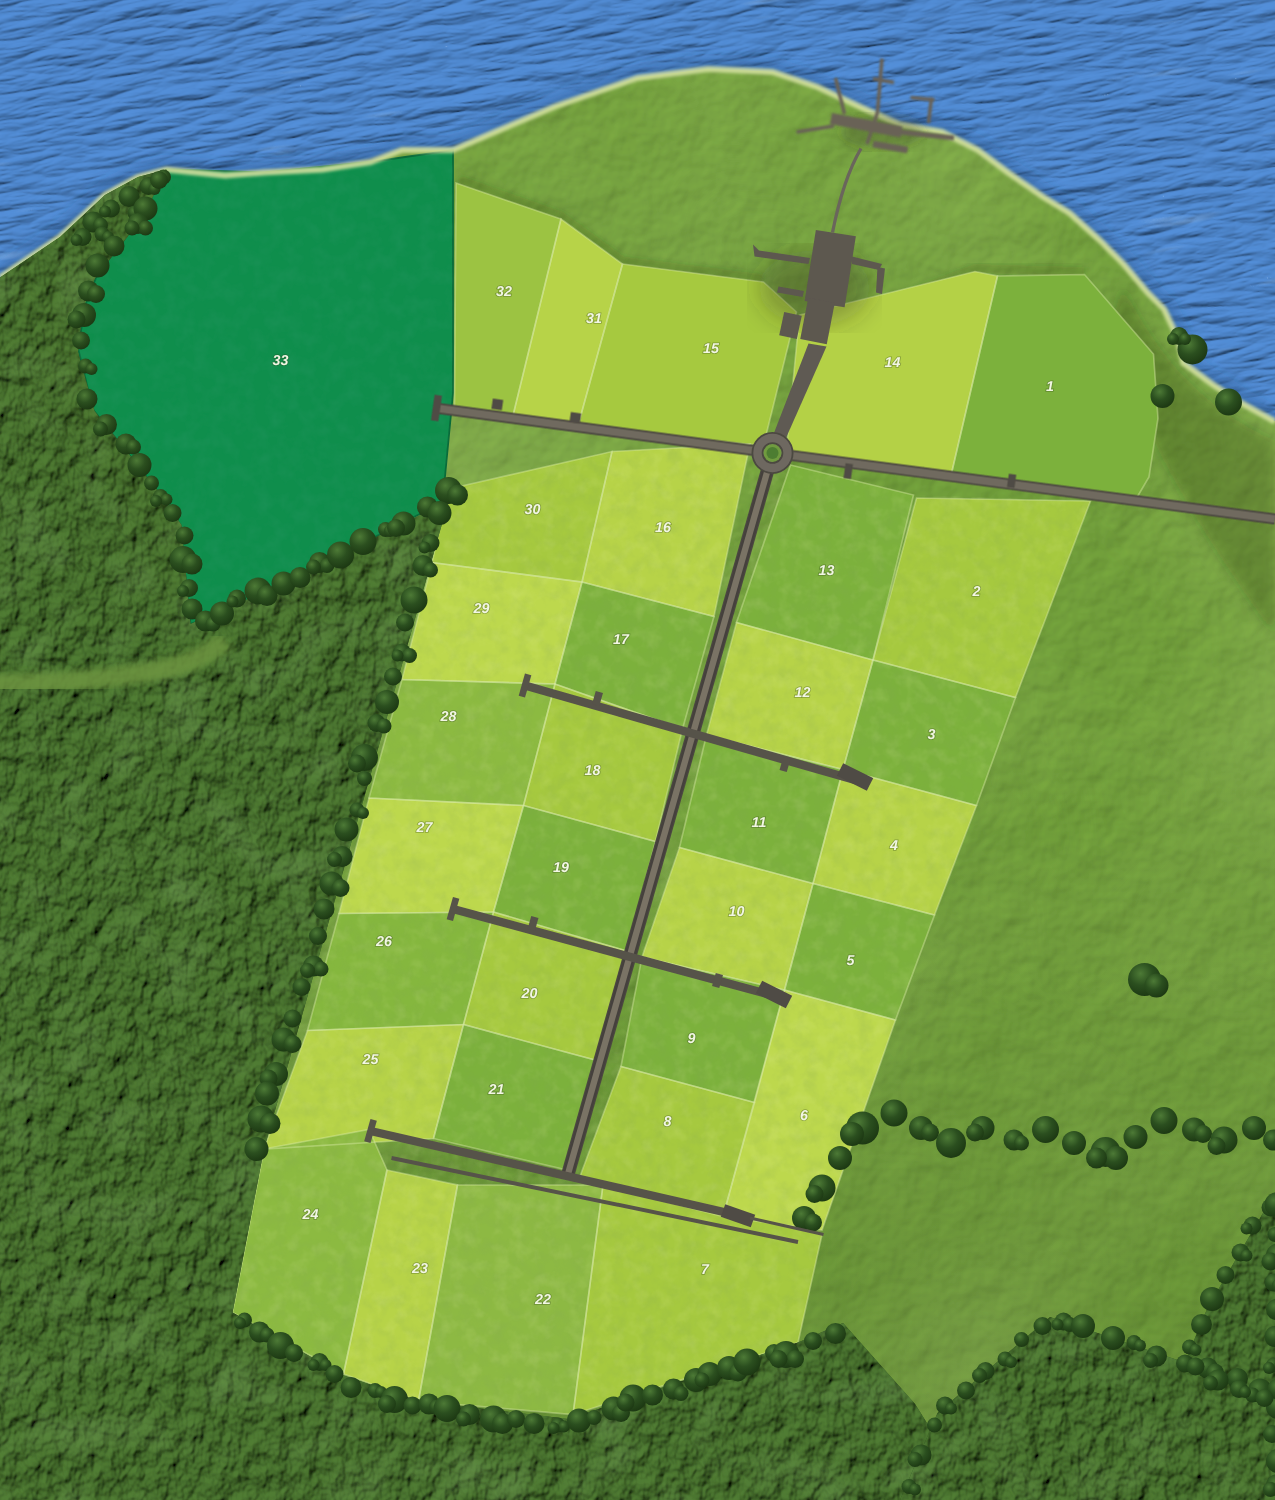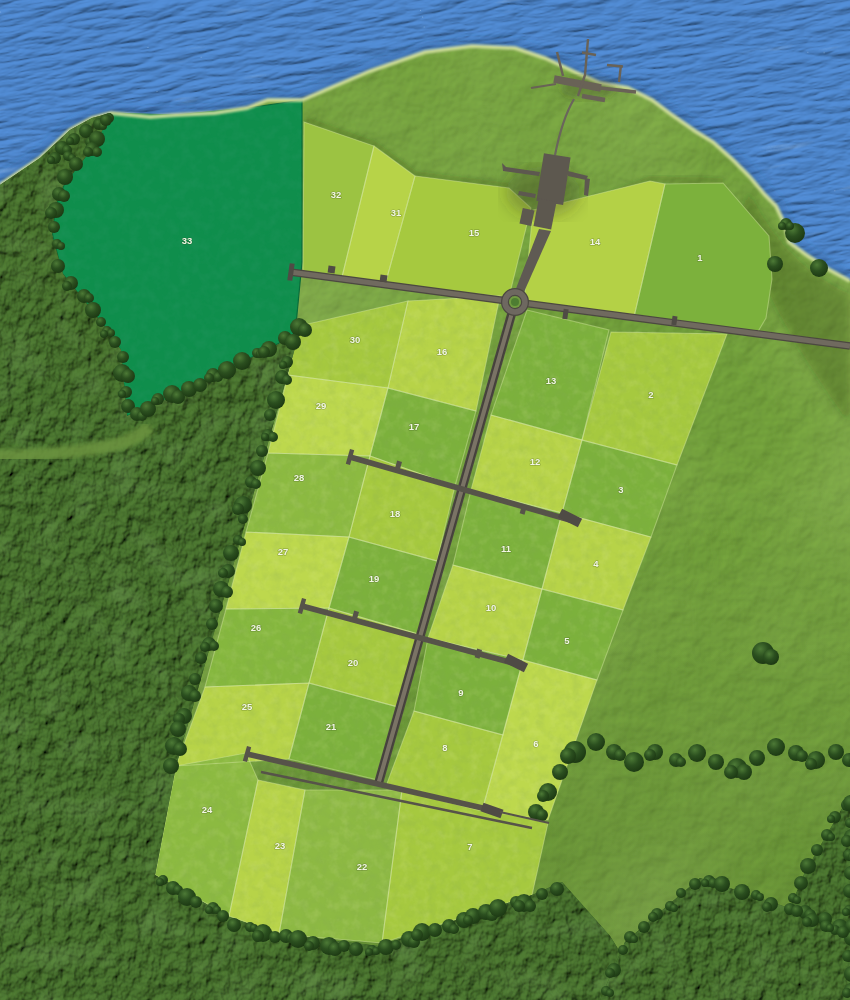--- a/index.html
+++ b/index.html
@@ -1,15 +1,15 @@
 <!DOCTYPE html>
 <html><head><meta charset="utf-8">
 <style>
 html,body{margin:0;padding:0;background:#444;}
-#map{width:850px;height:1000px;position:relative;overflow:hidden;filter:blur(0.3px);}
+#map{width:850px;height:1000px;position:relative;overflow:hidden;filter:blur(0.3px);font-style:italic;}
 text{font-family:"Liberation Sans",sans-serif;font-size:9.5px;font-weight:700;fill:#f2f6e4;
      text-anchor:middle;paint-order:stroke;stroke:rgba(45,65,25,0.35);stroke-width:1.1px;}
 </style></head>
 <body>
 <div id="map">
 <svg width="850" height="1000" viewBox="0 0 850 1000">
 <defs>
 <filter id="waterF" x="0" y="0" width="100%" height="100%">
   <feTurbulence type="turbulence" baseFrequency="0.018 0.085" numOctaves="3" seed="8" result="n"></feTurbulence>
   <feDiffuseLighting in="n" surfaceScale="2.4" diffuseConstant="1.12" lighting-color="#4f88cf" result="lt">

